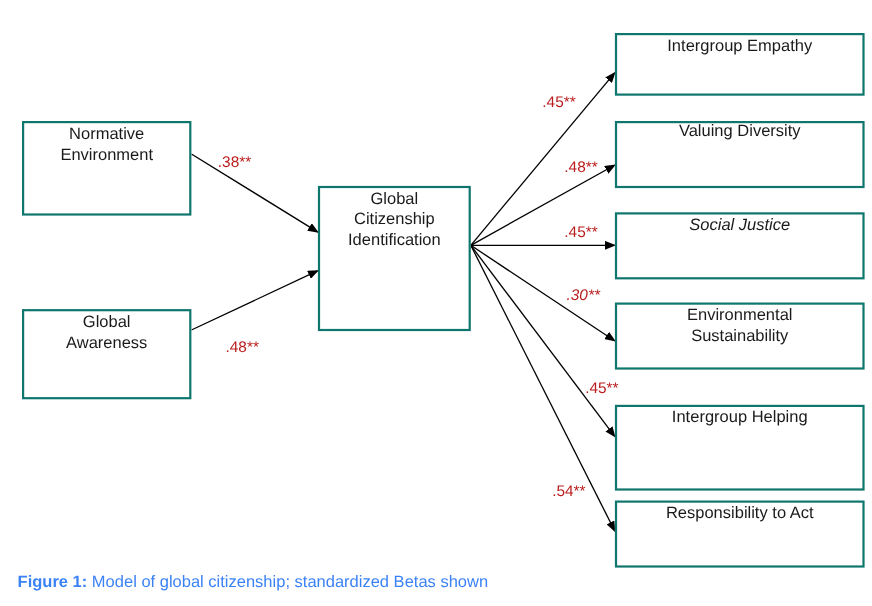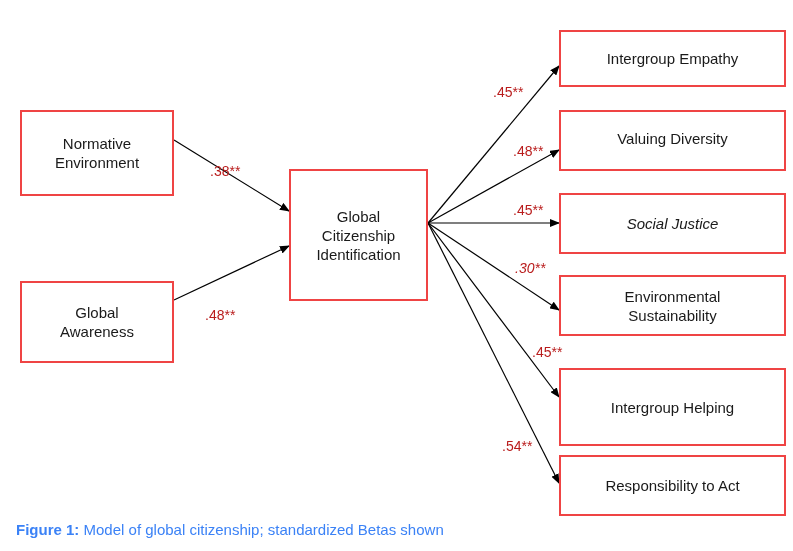--- a/index.html
+++ b/index.html
@@ -1,20 +1,20 @@
 <!DOCTYPE html>
 <html><head>
 <meta charset="utf-8">
 <style>
   html, body { margin: 0; padding: 0; background: #ffffff; }
   body { width: 793px; height: 551px; position: relative; overflow: hidden;
          font-family: "Liberation Sans", sans-serif; color: #1a1a1a; }
   svg.diagram { position: absolute; left: 0; top: 0; }
-  .box { position: absolute; border: 2px solid #ef4444; background: #fff; box-sizing: border-box;
-         display: flex; align-items: center; justify-content: center; text-align: center;
+  .box { position: absolute; border: 2px solid #0f766e; background: #fff; box-sizing: border-box;
+         display: flex; justify-content: center; text-align: center;
          font-size: 15px; line-height: 19px; }
   .box span { white-space: pre-line; }
   .beta { position: absolute; font-size: 14px; color: #b91c1c; }
   .caption { position: absolute; left: 16px; top: 521px; font-size: 15px; color: #3b82f6; }
   .caption b { font-weight: bold; }
 </style>
 </head>
 <body>
 
 <svg class="diagram" width="793" height="551">
@@ -63,21 +63,21 @@
   <span>Environmental
 Sustainability</span>
 </div>
 <div class="box" style="left:559px;top:368px;width:227px;height:78px;">
   <span>Intergroup Helping</span>
 </div>
 <div class="box" style="left:559px;top:455px;width:227px;height:61px;">
   <span>Responsibility to Act</span>
 </div>
 
-<span class="beta" style="left:210px;top:139px;margin-top:24px;">.38**</span>
+<span class="beta" style="left:198px;top:139px;">.38**</span>
 <span class="beta" style="left:205px;top:307px;">.48**</span>
 <span class="beta" style="left:493px;top:84px;">.45**</span>
 <span class="beta" style="left:513px;top:143px;">.48**</span>
 <span class="beta" style="left:513px;top:202px;">.45**</span>
 <span class="beta" style="left:515px;top:260px;font-style:italic;">.30**</span>
 <span class="beta" style="left:532px;top:344px;">.45**</span>
 <span class="beta" style="left:502px;top:438px;">.54**</span>
 
 <div class="caption">
   <b>Figure 1:</b><span> Model of global citizenship; standardized Betas shown</span>

